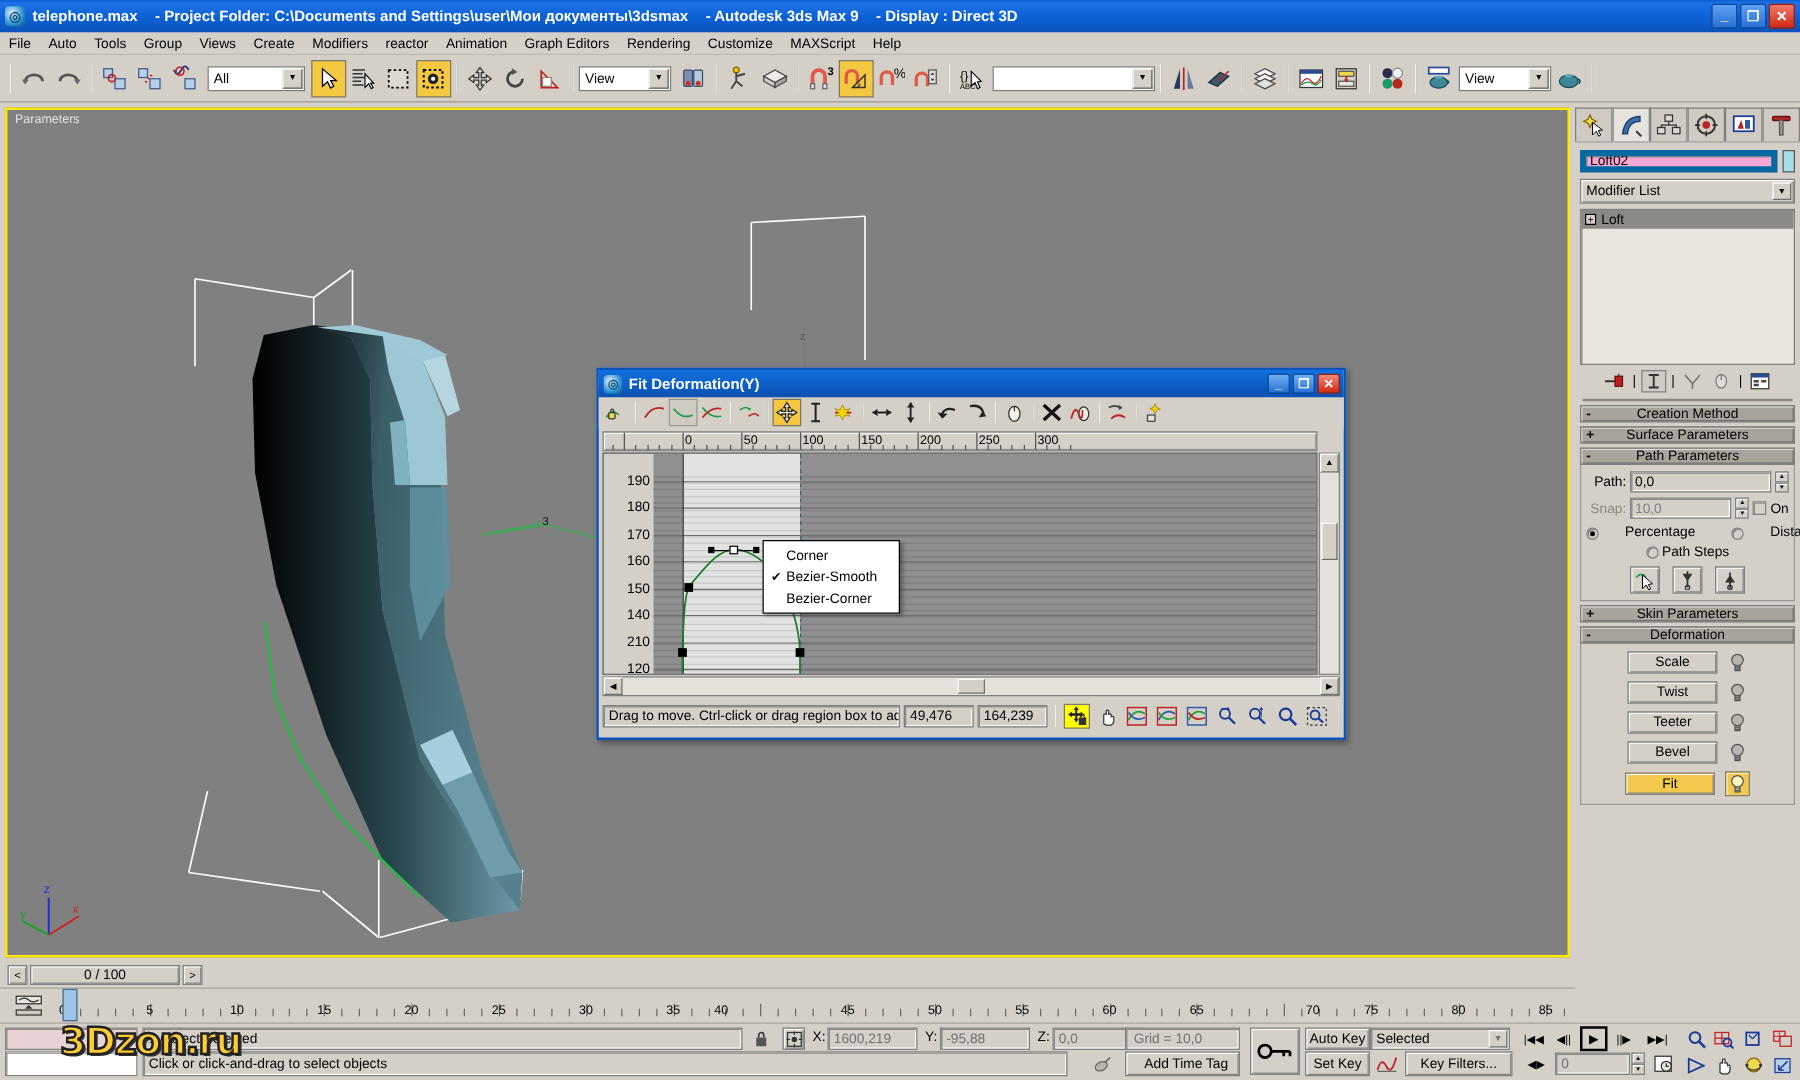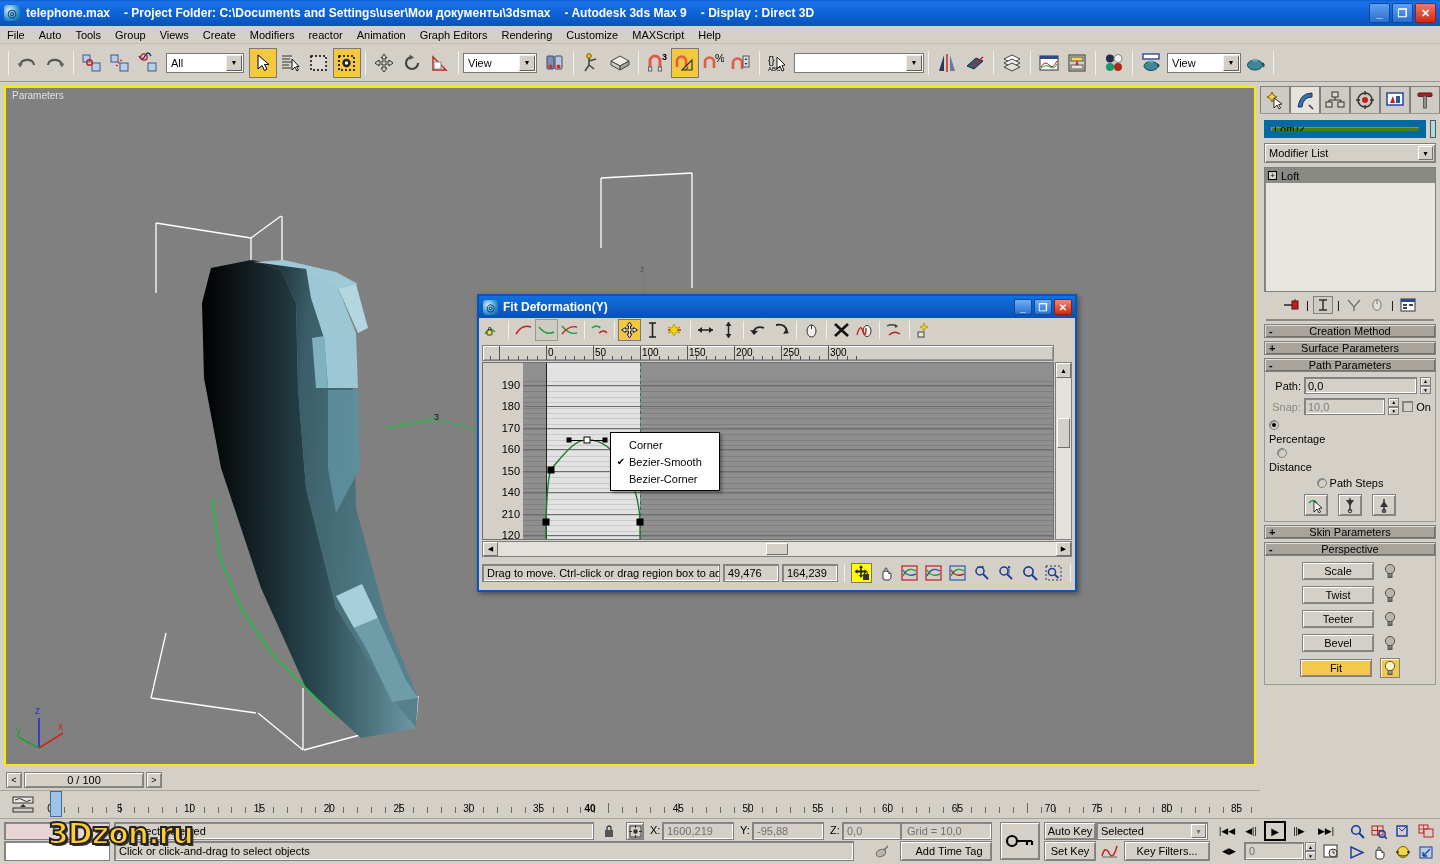--- a/index.html
+++ b/index.html
@@ -145,21 +145,21 @@
   .cp-tab {
     flex:1; display:flex; align-items:center; justify-content:center;
     border:1px solid #808080; border-bottom:none; background:#cfcbc3;
   }
   .cp-tab.active { background:#e6e3dc; }
   .cp-name {
     display:flex; align-items:center; margin:6px 4px 0 4px; gap:4px;
   }
   .cp-name input {
     flex:1; height:18px; font-size:11px; padding:1px 3px;
-    border:7px solid #0369a1; box-shadow: inset 1px 1px 0 #888; background:#4d7c0f;
+    border:5px solid #0369a1; box-shadow: inset 1px 1px 0 #888; background:#f9a8d4;
     font-family:"Liberation Sans", sans-serif;
   }
   .cp-swatch { width:22px; height:18px; background:#a8dbe8; border:1px solid #5a5a54; }
   .cp-modlist {
     margin:5px 4px 0 4px; height:20px; background:#d4d0c8;
     border:1px solid #808080; box-shadow: inset 1px 1px 0 #fff, inset -1px -1px 0 #888;
     display:flex; align-items:center; padding-left:4px; font-size:11px; position:relative;
   }
   .cp-modlist .arw {
     position:absolute; right:2px; top:2px; width:15px; height:14px;
@@ -796,21 +796,21 @@
         <div class="tick" style="left: 1374.08px;"></div>
         <div class="tick" style="left: 1388.04px;"></div>
         <div class="tlbl" style="left: 6px;">0</div>
         <div class="tlbl" style="left: 75.8px;">5</div>
         <div class="tlbl" style="left: 145.6px;">10</div>
         <div class="tlbl" style="left: 215.4px;">15</div>
         <div class="tlbl" style="left: 285.2px;">20</div>
         <div class="tlbl" style="left: 355px;">25</div>
         <div class="tlbl" style="left: 424.8px;">30</div>
         <div class="tlbl" style="left: 494.6px;">35</div>
-        <div class="tlbl" style="left: 546px; font-weight: bold;">40</div>
+        <div class="tlbl" style="left: 533px;">40</div>
         <div class="tlbl" style="left: 634.2px;">45</div>
         <div class="tlbl" style="left: 704px;">50</div>
         <div class="tlbl" style="left: 773.8px;">55</div>
         <div class="tlbl" style="left: 843.6px;">60</div>
         <div class="tlbl" style="left: 913.4px;">65</div>
         <div class="tlbl" style="left: 983.2px; margin-left: 23px;">70</div>
         <div class="tlbl" style="left: 1053px;">75</div>
         <div class="tlbl" style="left: 1122.8px;">80</div>
         <div class="tlbl" style="left: 1192.6px;">85</div>
         <div class="tlbl" style="left: 1262.4px;">90</div>
@@ -1098,21 +1098,21 @@
         <div style="display:flex;align-items:center;gap:3px;margin-top:4px;">
           <span style="width:32px;text-align:right;font-size:11px;color:#8a8a84">Snap:</span>
           <span class="spin-field dis" style="flex:1">10,0</span>
           <span class="spinner">
               <div>▲</div>
               <div>▼</div>
             </span>
           <span class="chk"></span>
           <span style="font-size:11px">On</span>
         </div>
-        <div style="display:flex;align-items:flex-start;gap:3px;margin-top:5px;font-size:11px;flex-direction:column;">
+        <div style="display:flex;align-items:flex-end;gap:21px;margin-top:5px;font-size:11px;">
           <span class="radio on"></span>
           <span>Percentage</span>
           <span class="radio" style="margin-left:8px"></span>
           <span>Distance</span>
         </div>
         <div style="display:flex;align-items:center;gap:3px;margin-top:4px;font-size:11px;justify-content:center;">
           <span class="radio"></span>
           <span>Path Steps</span>
         </div>
         <div style="display:flex;gap:10px;margin-top:5px;justify-content:center;">
@@ -1143,21 +1143,21 @@
     <div class="rollout">
       <div class="ro-head">
         <span class="pm">+</span>
         <span>Skin Parameters</span>
       </div>
     </div>
 
     <div class="rollout">
       <div class="ro-head">
         <span class="pm">-</span>
-        <span>Perspective</span>
+        <span>Deformation</span>
       </div>
       <div class="ro-body" style="padding:6px 4px">
 
         <div style="display:flex;align-items:center;gap:8px;justify-content:center;margin-bottom:6px">
           <div class="ro-btn" style="width:72px">Scale</div>
           <div class="bulb">
             <svg width="14" height="16" viewBox="0 0 14 16">
                 <circle cx="7" cy="6" r="4.6" fill="#b9b5ad" stroke="#555"></circle>
                 <rect x="5" y="10.5" width="4" height="4" fill="#9a9a94" stroke="#555"></rect>
                 <path d="M5 12 h4 M5 13.4 h4" stroke="#555" stroke-width=".7"></path>

